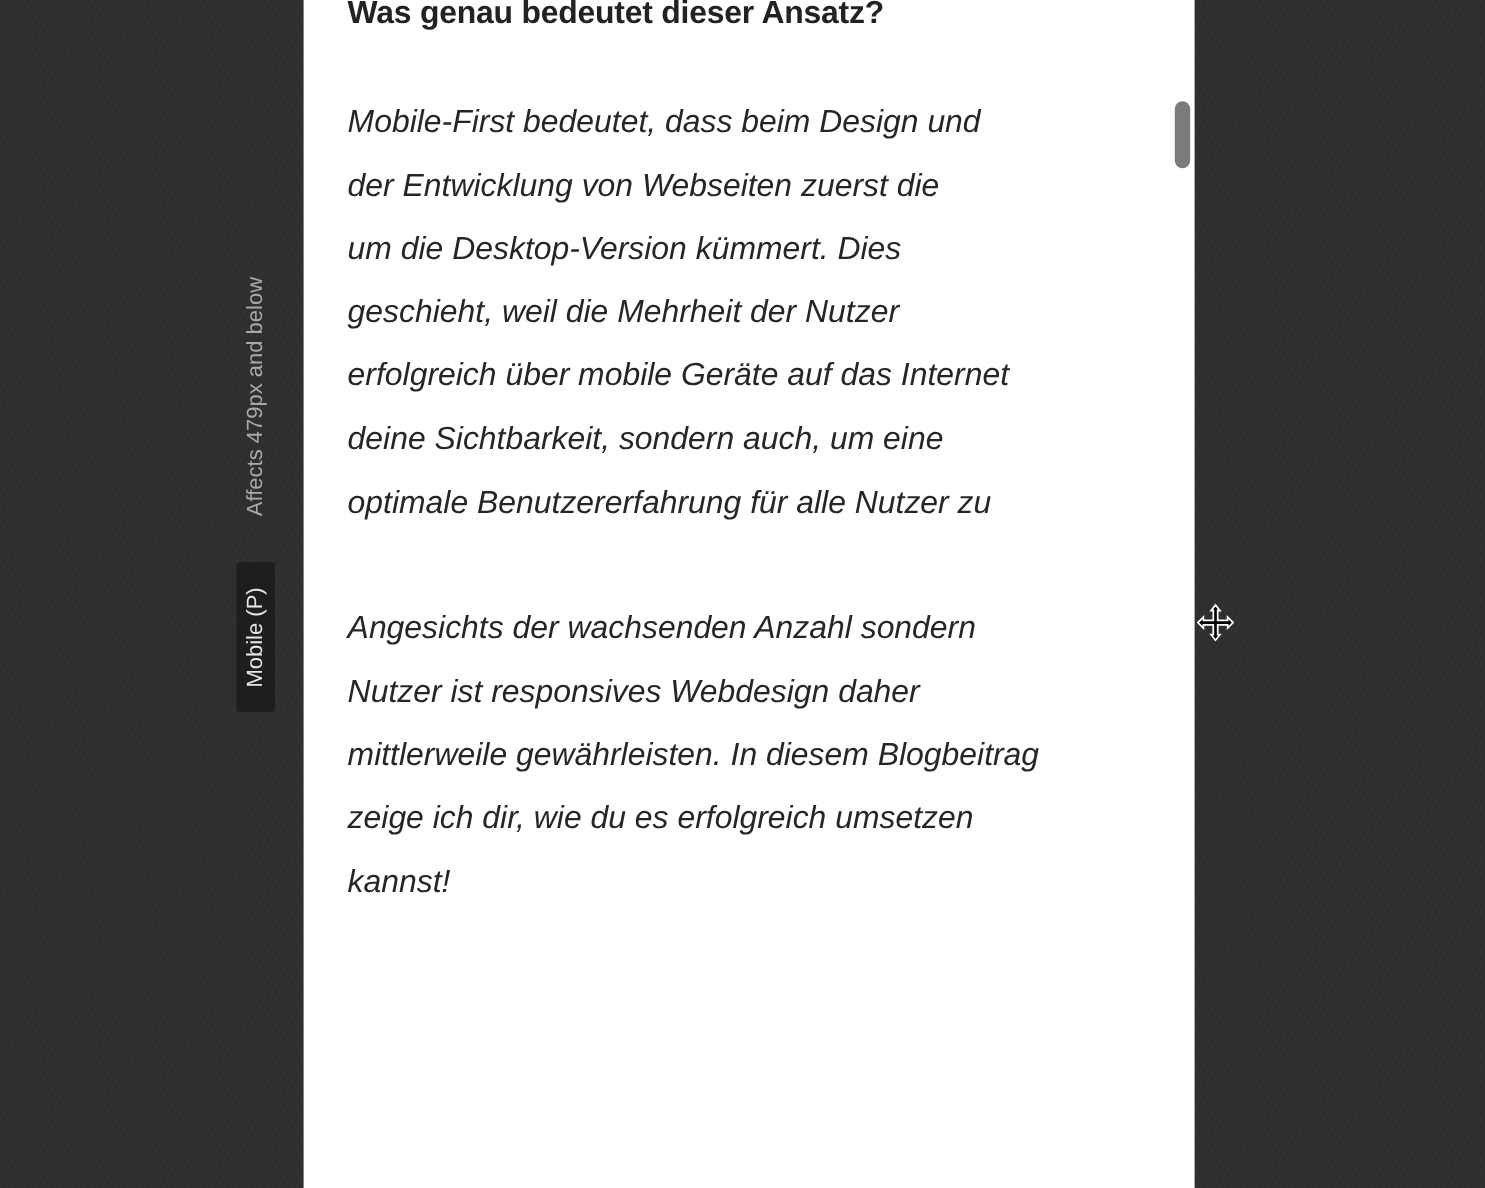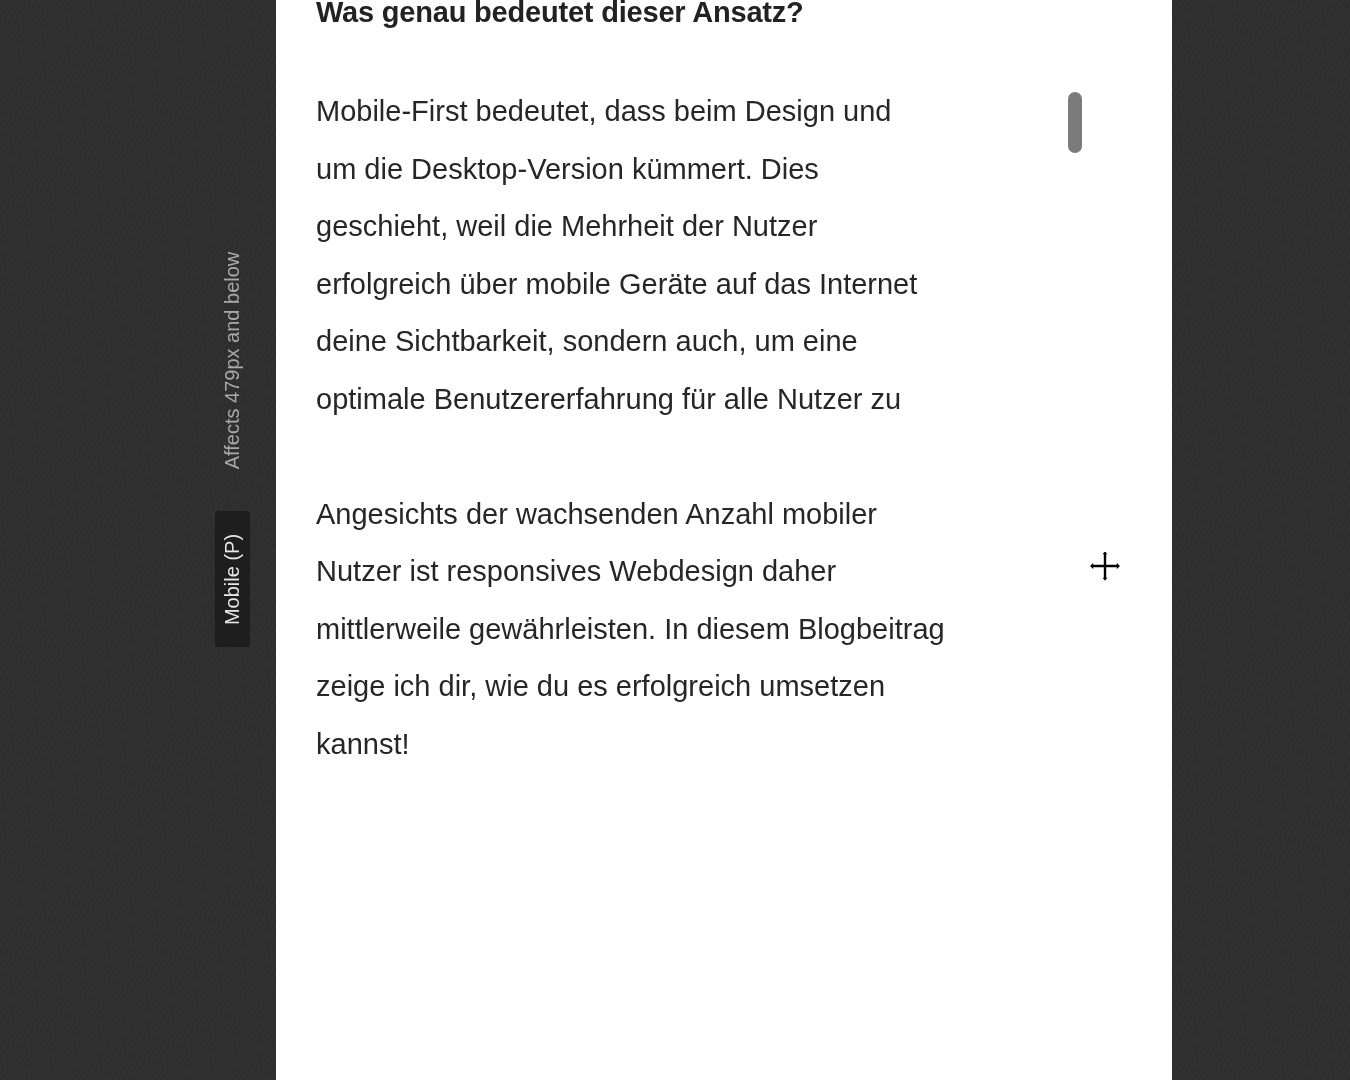--- a/index.html
+++ b/index.html
@@ -59,21 +59,21 @@
       display: inline-block;
       transform: rotate(-90deg);
       white-space: nowrap;
       color: #e6e6e6;
       font-size: 20px;
     }
     .canvas {
       position: absolute;
       left: 276px;
       top: 0;
-      width: 896px;
+      width: 810px;
       height: 1080px;
       background: #ffffff;
       overflow: hidden;
     }
     .article {
       position: absolute;
       left: 40px;
       top: -16px;
       width: 730px;
       color: #262626;
@@ -85,20 +85,21 @@
       line-height: 56px;
       letter-spacing: -0.2px;
       color: #222;
     }
     .article p {
       margin: 0;
       font-size: 29px;
       line-height: 57.6px;
       font-weight: 400;
       letter-spacing: 0px;
+      font-style: italic;
     }
     .p1 { margin-top: 43px !important; }
     .p2 { margin-top: 57px !important; }
     .line { display: block; white-space: nowrap; }
     .scrollbar-track {
       position: absolute;
       left: 1066px;
       top: 0;
       width: 20px;
       height: 1080px;
@@ -133,29 +134,30 @@
       <span>Mobile (P)</span>
     </div>
   </div>
 
   <div class="canvas">
     <div class="article">
       <h2>Was genau bedeutet dieser Ansatz?</h2>
 
       <p class="p1">
         <span class="line">Mobile-First bedeutet, dass beim Design und</span>
+        <span class="line">der Entwicklung von Webseiten zuerst die</span>
         <span class="line">um die Desktop-Version kümmert. Dies</span>
         <span class="line">geschieht, weil die Mehrheit der Nutzer</span>
         <span class="line">erfolgreich über mobile Geräte auf das Internet</span>
         <span class="line">deine Sichtbarkeit, sondern auch, um eine</span>
         <span class="line">optimale Benutzererfahrung für alle Nutzer zu</span>
       </p>
 
       <p class="p2">
-        <span class="line">Angesichts der wachsenden Anzahl mobiler</span>
+        <span class="line">Angesichts der wachsenden Anzahl sondern</span>
         <span class="line">Nutzer ist responsives Webdesign daher</span>
         <span class="line">mittlerweile gewährleisten. In diesem Blogbeitrag</span>
         <span class="line">zeige ich dir, wie du es erfolgreich umsetzen</span>
         <span class="line">kannst!</span>
       </p>
     </div>
   </div>
 
   <div class="scrollbar-track">
     <div class="scrollbar-thumb"></div>

